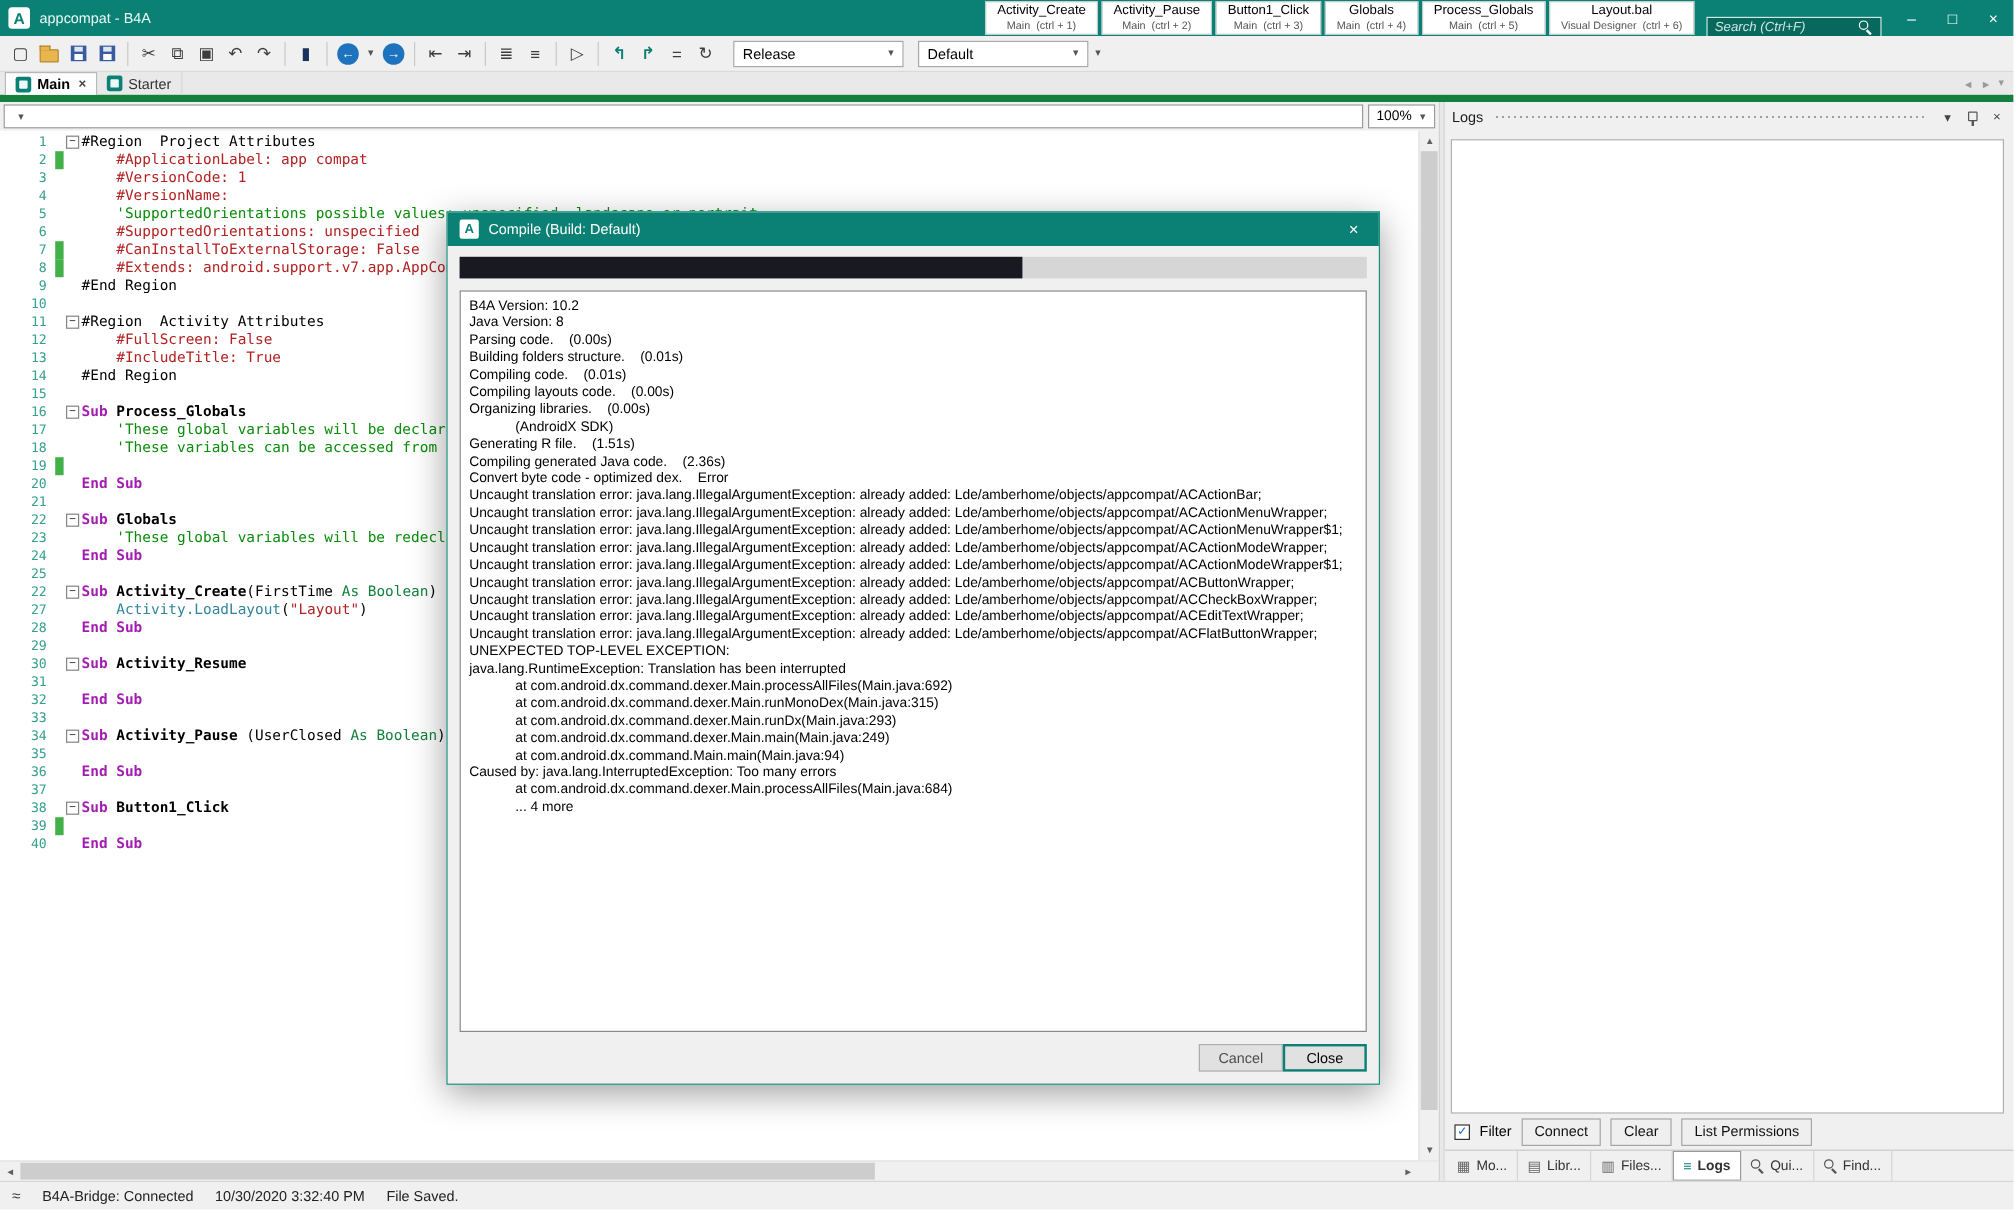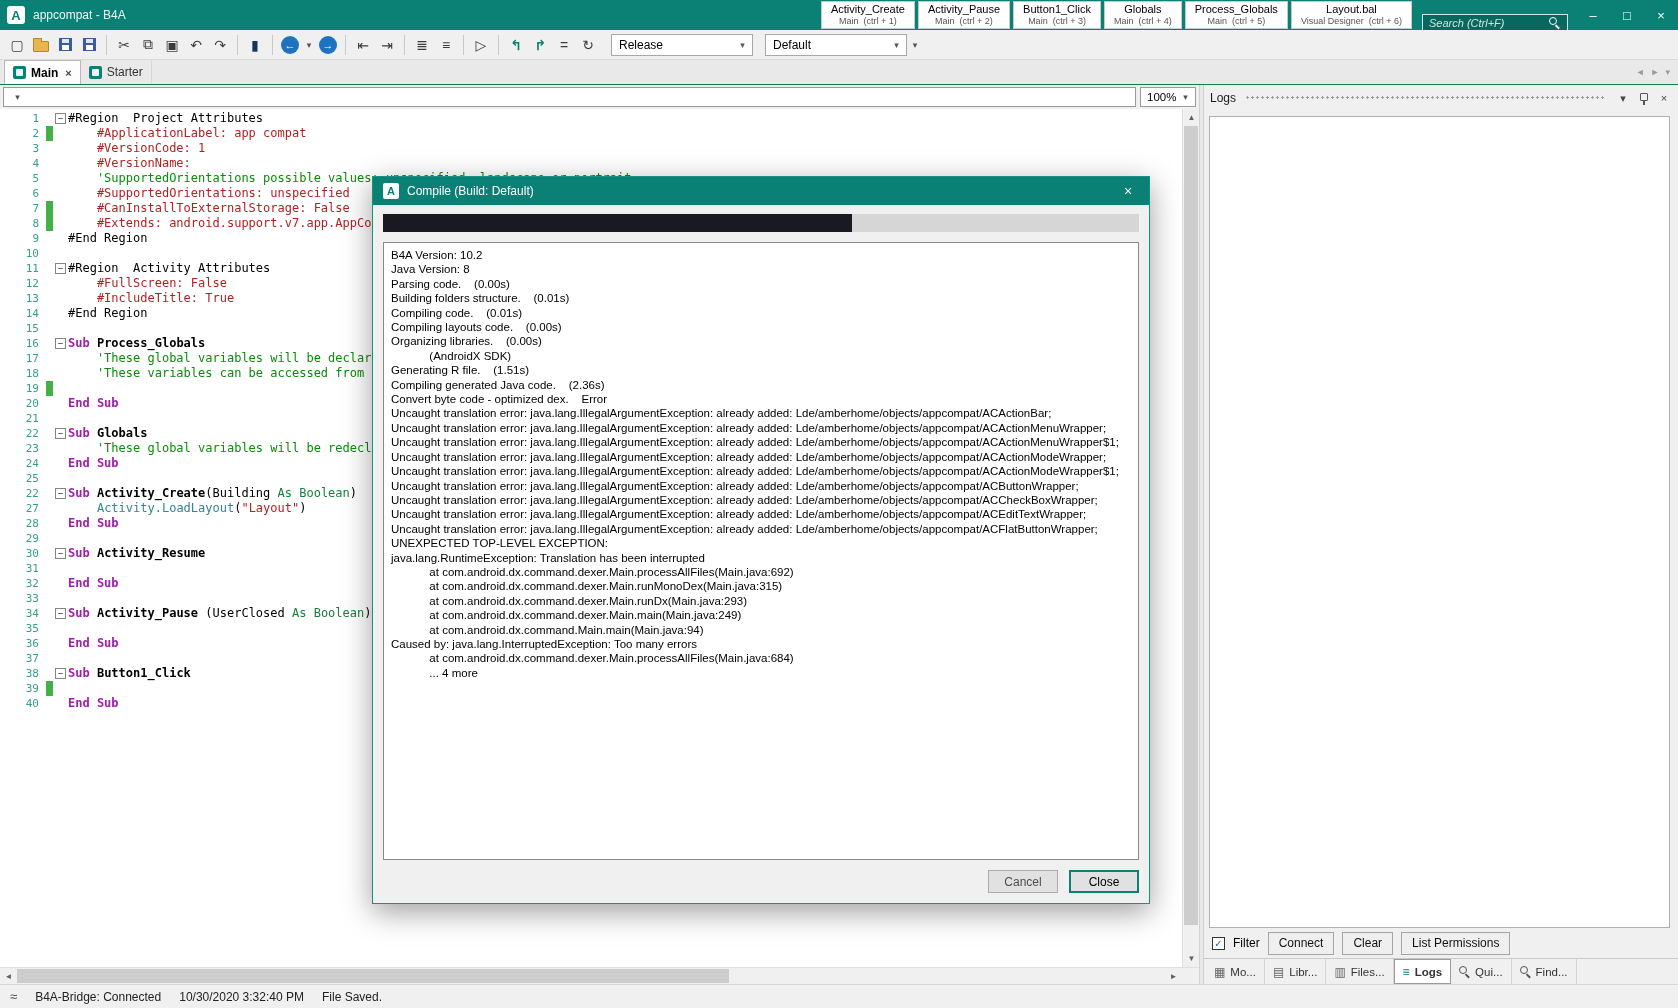--- a/index.html
+++ b/index.html
@@ -38,21 +38,21 @@
   .folder-icon{width:16px;height:11px;background:#e8b64c;border:1px solid #b3882e;border-radius:1px;position:relative;margin-top:3px;display:inline-block}
   .folder-icon::before{content:"";position:absolute;top:-4px;left:-1px;width:7px;height:3px;background:#e8b64c;border:1px solid #b3882e;border-bottom:none}
   .floppy-icon{width:13px;height:13px;background:#3a5ba0;position:relative;display:inline-block}
   .floppy-icon::before{content:"";position:absolute;top:1px;left:3px;width:7px;height:4px;background:#dfe7f5}
   .floppy-icon::after{content:"";position:absolute;bottom:1px;left:3px;width:7px;height:5px;background:#fff}
   .tb-select{width:142px;height:22px;background:#fff;border:1px solid #a8a8a8;display:flex;align-items:center;padding:0 2px 0 7px;font-size:12px;margin-left:10px;cursor:pointer}
   .tb-select .val{flex:1}
   .dd-arrow{width:15px;text-align:center;color:#555;font-size:9px}
 
   
-  .tabstrip{height:25px;background:#e9e9e9;border-bottom:1px solid #15803d;display:flex;align-items:stretch;padding-left:4px;flex:0 0 auto}
+  .tabstrip{height:25px;background:#e9e9e9;border-bottom:6px solid #15803d;display:flex;align-items:stretch;padding-left:4px;flex:0 0 auto}
   .doc-tab{display:flex;align-items:center;gap:5px;padding:0 8px;font-size:12px;color:#333;cursor:pointer;border-right:1px solid #d8d8d8}
   .doc-tab.active{background:#fdfdfd;border:1px solid #b9b9b9;border-bottom:none;font-weight:bold;color:#000}
   .tab-icon{width:13px;height:13px;background:#0a8174;border-radius:2px;position:relative}
   .tab-icon::after{content:"";position:absolute;left:3px;top:3px;width:7px;height:7px;background:#eafaf7;border-radius:1px}
   .tab-close{font-size:11px;color:#444;margin-left:2px}
   .tabstrip-controls{margin-left:auto;display:flex;align-items:center;gap:6px;padding:0 8px;color:#9a9a9a;font-size:9px}
 
   
   .main{flex:1;display:flex;min-height:0}
   .editor-col{flex:1;display:flex;flex-direction:column;min-width:0;background:#fff}
@@ -123,21 +123,21 @@
   
   .dialog{position:absolute;left:372px;top:176px;width:778px;height:728px;background:#f0f0f0;border:1px solid #16917f;box-shadow:0 8px 28px rgba(0,0,0,.38);display:flex;flex-direction:column;z-index:50}
   .dialog-title{height:28px;background:#0a8174;color:#fff;display:flex;align-items:center;gap:8px;padding-left:10px;flex:0 0 auto}
   .dialog-logo{width:16px;height:16px;background:#fff;color:#0a8174;font-weight:bold;font-size:11px;display:flex;align-items:center;justify-content:center;border-radius:2px}
   .dialog-title-text{font-size:12px}
   .dialog-close{margin-left:auto;width:42px;height:28px;display:flex;align-items:center;justify-content:center;font-size:14px;cursor:pointer}
   .dialog-body{flex:1;display:flex;flex-direction:column;padding:9px 10px;min-height:0}
   .progress{height:18px;background:#d6d6d6;position:relative;margin-bottom:10px;flex:0 0 auto}
   .progress-fill{position:absolute;left:0;top:0;bottom:0;background:#191921}
   .compile-log{flex:1;background:#fff;border:1px solid #898989;padding:5px 7px;font-size:11.5px;line-height:14.4px;white-space:pre;overflow:hidden;min-height:0}
-  .dialog-buttons{height:34px;display:flex;justify-content:flex-end;align-items:center;gap:11px;padding-top:9px;flex:0 0 auto}
+  .dialog-buttons{height:34px;display:flex;justify-content:flex-end;align-items:center;padding-top:9px;flex:0 0 auto}
   .dlg-btn{min-width:70px;height:23px;background:#e1e1e1;border:1px solid #adadad;font-size:12px;font-family:inherit;cursor:pointer}
   .dlg-btn.cancel{color:#4d4d4d}
   .dlg-btn.primary{border:2px solid #0a8174;color:#000}
 </style>
 </head>
 <body>
 
 <div class="app">
 
   <div class="titlebar">
@@ -282,21 +282,21 @@
             <div class="code-line"><span class="ln">16</span><span class="mark"></span><span class="fold box"><span>−</span></span><span class="code-text"><span class="tok-kw">Sub </span><span class="tok-name">Process_Globals</span></span></div>
             <div class="code-line"><span class="ln">17</span><span class="mark"></span><span class="fold"></span><span class="code-text"><span class="tok-com">    'These global variables will be declared once when the application starts.</span></span></div>
             <div class="code-line"><span class="ln">18</span><span class="mark"></span><span class="fold"></span><span class="code-text"><span class="tok-com">    'These variables can be accessed from all modules.</span></span></div>
             <div class="code-line"><span class="ln">19</span><span class="mark on"></span><span class="fold"></span><span class="code-text"></span></div>
             <div class="code-line"><span class="ln">20</span><span class="mark"></span><span class="fold"></span><span class="code-text"><span class="tok-kw">End Sub</span></span></div>
             <div class="code-line"><span class="ln">21</span><span class="mark"></span><span class="fold"></span><span class="code-text"></span></div>
             <div class="code-line"><span class="ln">22</span><span class="mark"></span><span class="fold box"><span>−</span></span><span class="code-text"><span class="tok-kw">Sub </span><span class="tok-name">Globals</span></span></div>
             <div class="code-line"><span class="ln">23</span><span class="mark"></span><span class="fold"></span><span class="code-text"><span class="tok-com">    'These global variables will be redeclared each time the activity is created.</span></span></div>
             <div class="code-line"><span class="ln">24</span><span class="mark"></span><span class="fold"></span><span class="code-text"><span class="tok-kw">End Sub</span></span></div>
             <div class="code-line"><span class="ln">25</span><span class="mark"></span><span class="fold"></span><span class="code-text"></span></div>
-            <div class="code-line"><span class="ln">22</span><span class="mark"></span><span class="fold box"><span>−</span></span><span class="code-text"><span class="tok-kw">Sub </span><span class="tok-name">Activity_Create</span><span class="tok-pl">(Building </span><span class="tok-kw2">As Boolean</span><span class="tok-pl">)</span></span></div>
+            <div class="code-line"><span class="ln">22</span><span class="mark"></span><span class="fold box"><span>−</span></span><span class="code-text"><span class="tok-kw">Sub </span><span class="tok-name">Activity_Create</span><span class="tok-pl">(FirstTime </span><span class="tok-kw2">As Boolean</span><span class="tok-pl">)</span></span></div>
             <div class="code-line"><span class="ln">27</span><span class="mark"></span><span class="fold"></span><span class="code-text"><span class="tok-pl">    </span><span class="tok-mem">Activity.LoadLayout</span><span class="tok-pl">(</span><span class="tok-str">"Layout"</span><span class="tok-pl">)</span></span></div>
             <div class="code-line"><span class="ln">28</span><span class="mark"></span><span class="fold"></span><span class="code-text"><span class="tok-kw">End Sub</span></span></div>
             <div class="code-line"><span class="ln">29</span><span class="mark"></span><span class="fold"></span><span class="code-text"></span></div>
             <div class="code-line"><span class="ln">30</span><span class="mark"></span><span class="fold box"><span>−</span></span><span class="code-text"><span class="tok-kw">Sub </span><span class="tok-name">Activity_Resume</span></span></div>
             <div class="code-line"><span class="ln">31</span><span class="mark"></span><span class="fold"></span><span class="code-text"></span></div>
             <div class="code-line"><span class="ln">32</span><span class="mark"></span><span class="fold"></span><span class="code-text"><span class="tok-kw">End Sub</span></span></div>
             <div class="code-line"><span class="ln">33</span><span class="mark"></span><span class="fold"></span><span class="code-text"></span></div>
             <div class="code-line"><span class="ln">34</span><span class="mark"></span><span class="fold box"><span>−</span></span><span class="code-text"><span class="tok-kw">Sub </span><span class="tok-name">Activity_Pause </span><span class="tok-pl">(UserClosed </span><span class="tok-kw2">As Boolean</span><span class="tok-pl">)</span></span></div>
             <div class="code-line"><span class="ln">35</span><span class="mark"></span><span class="fold"></span><span class="code-text"></span></div>
             <div class="code-line"><span class="ln">36</span><span class="mark"></span><span class="fold"></span><span class="code-text"><span class="tok-kw">End Sub</span></span></div>

